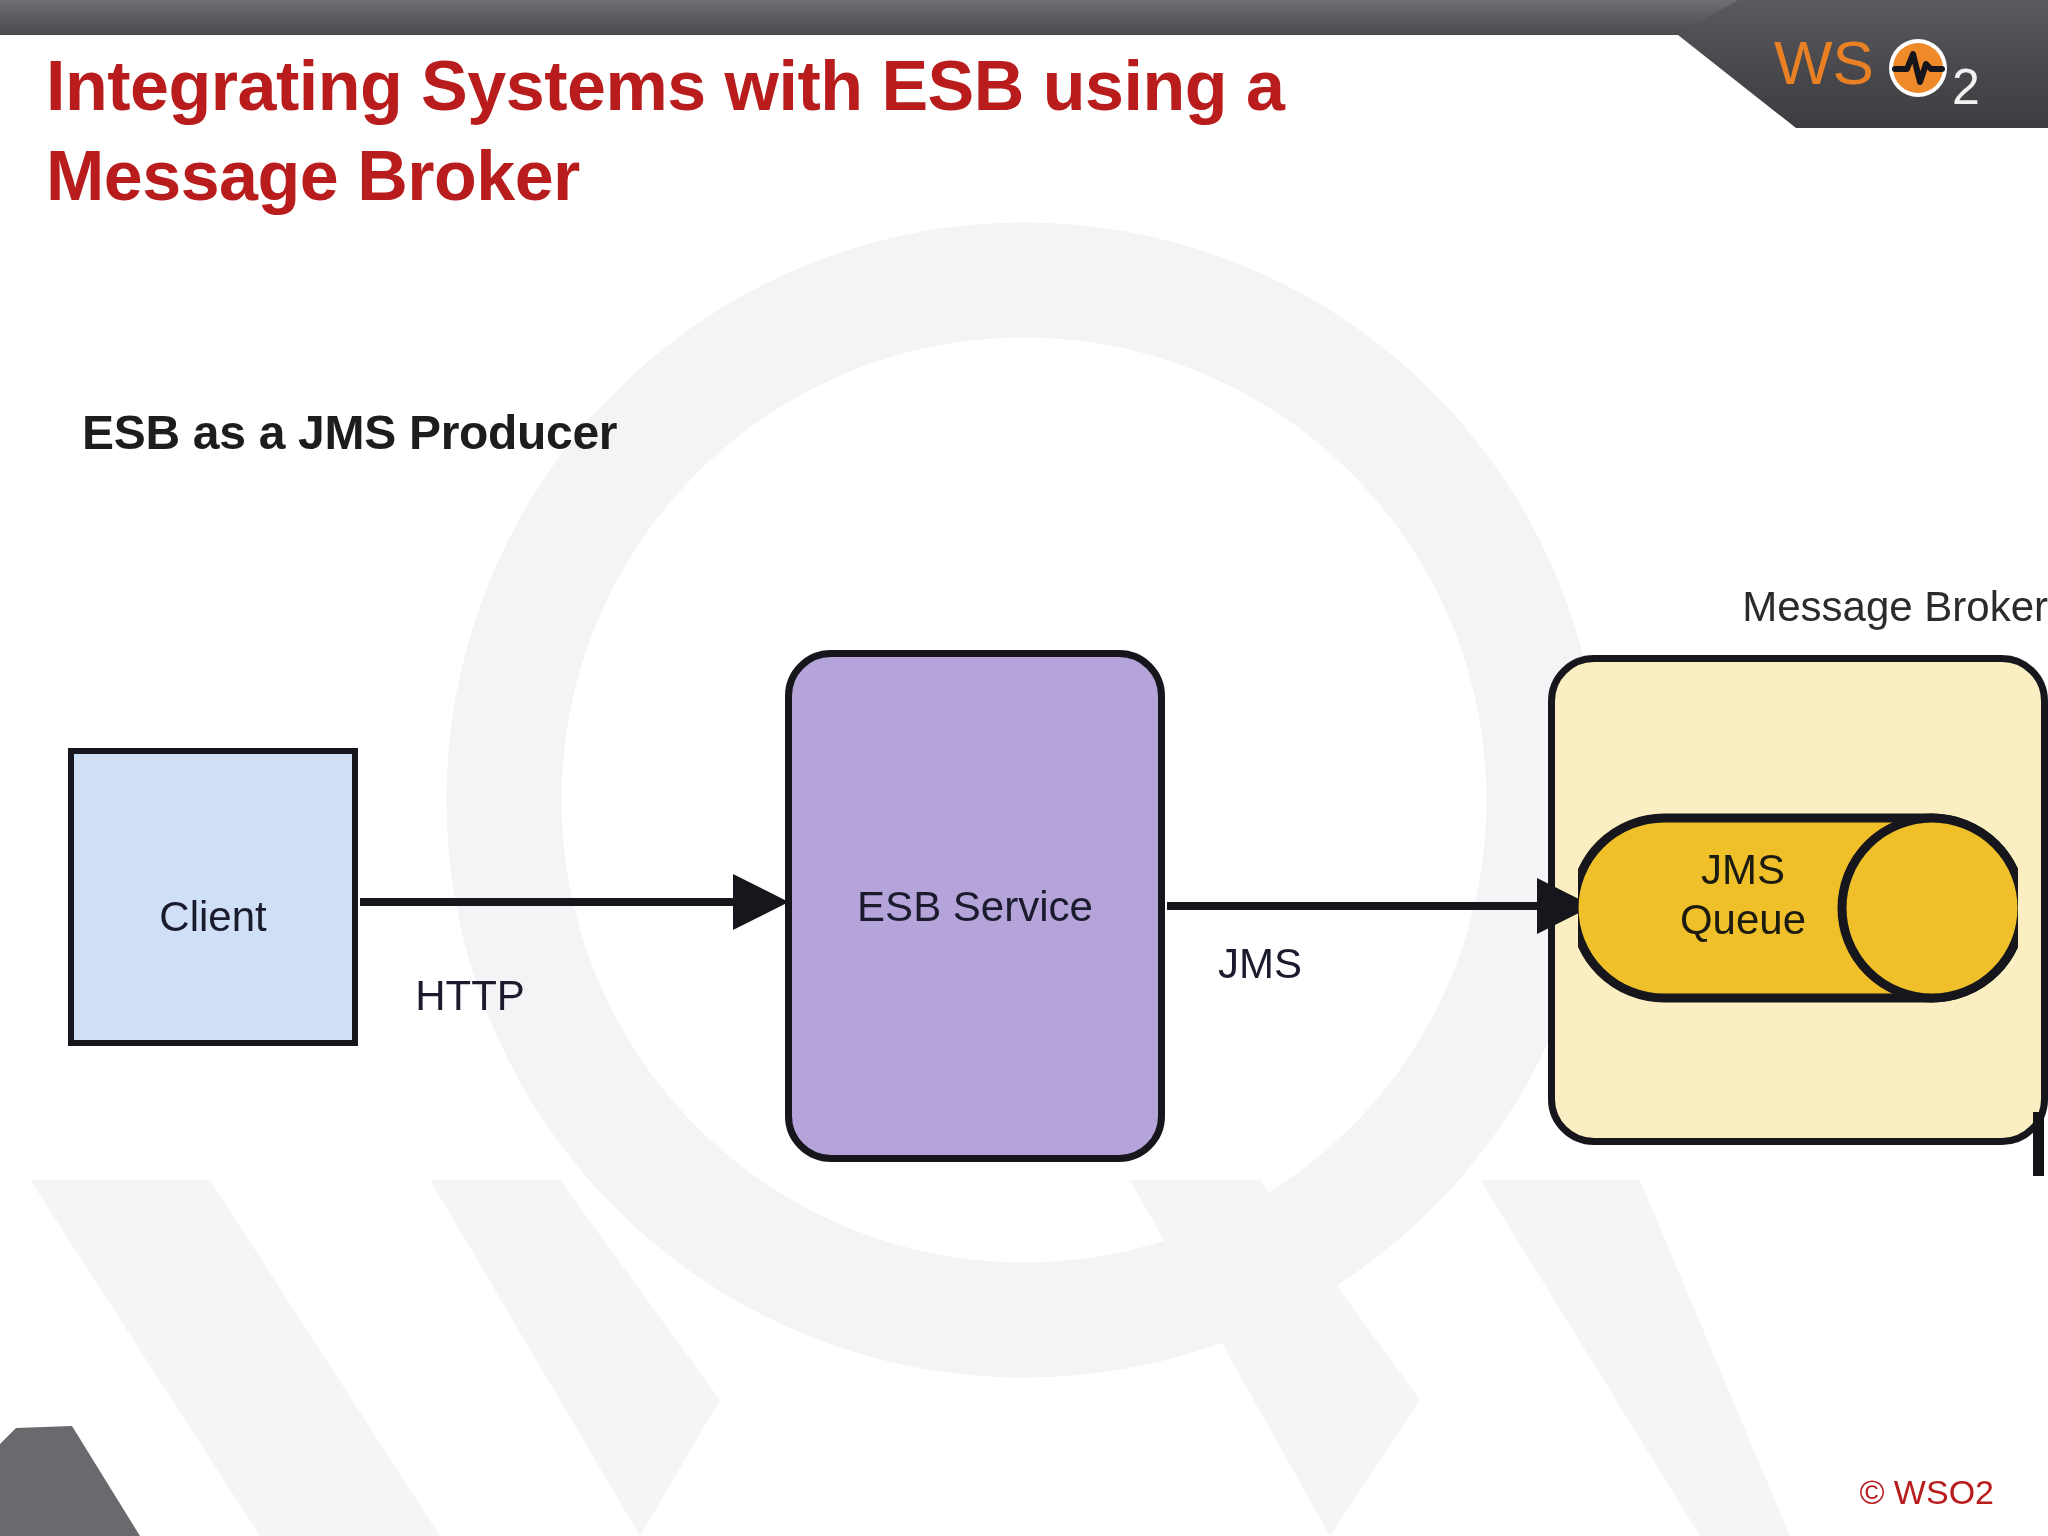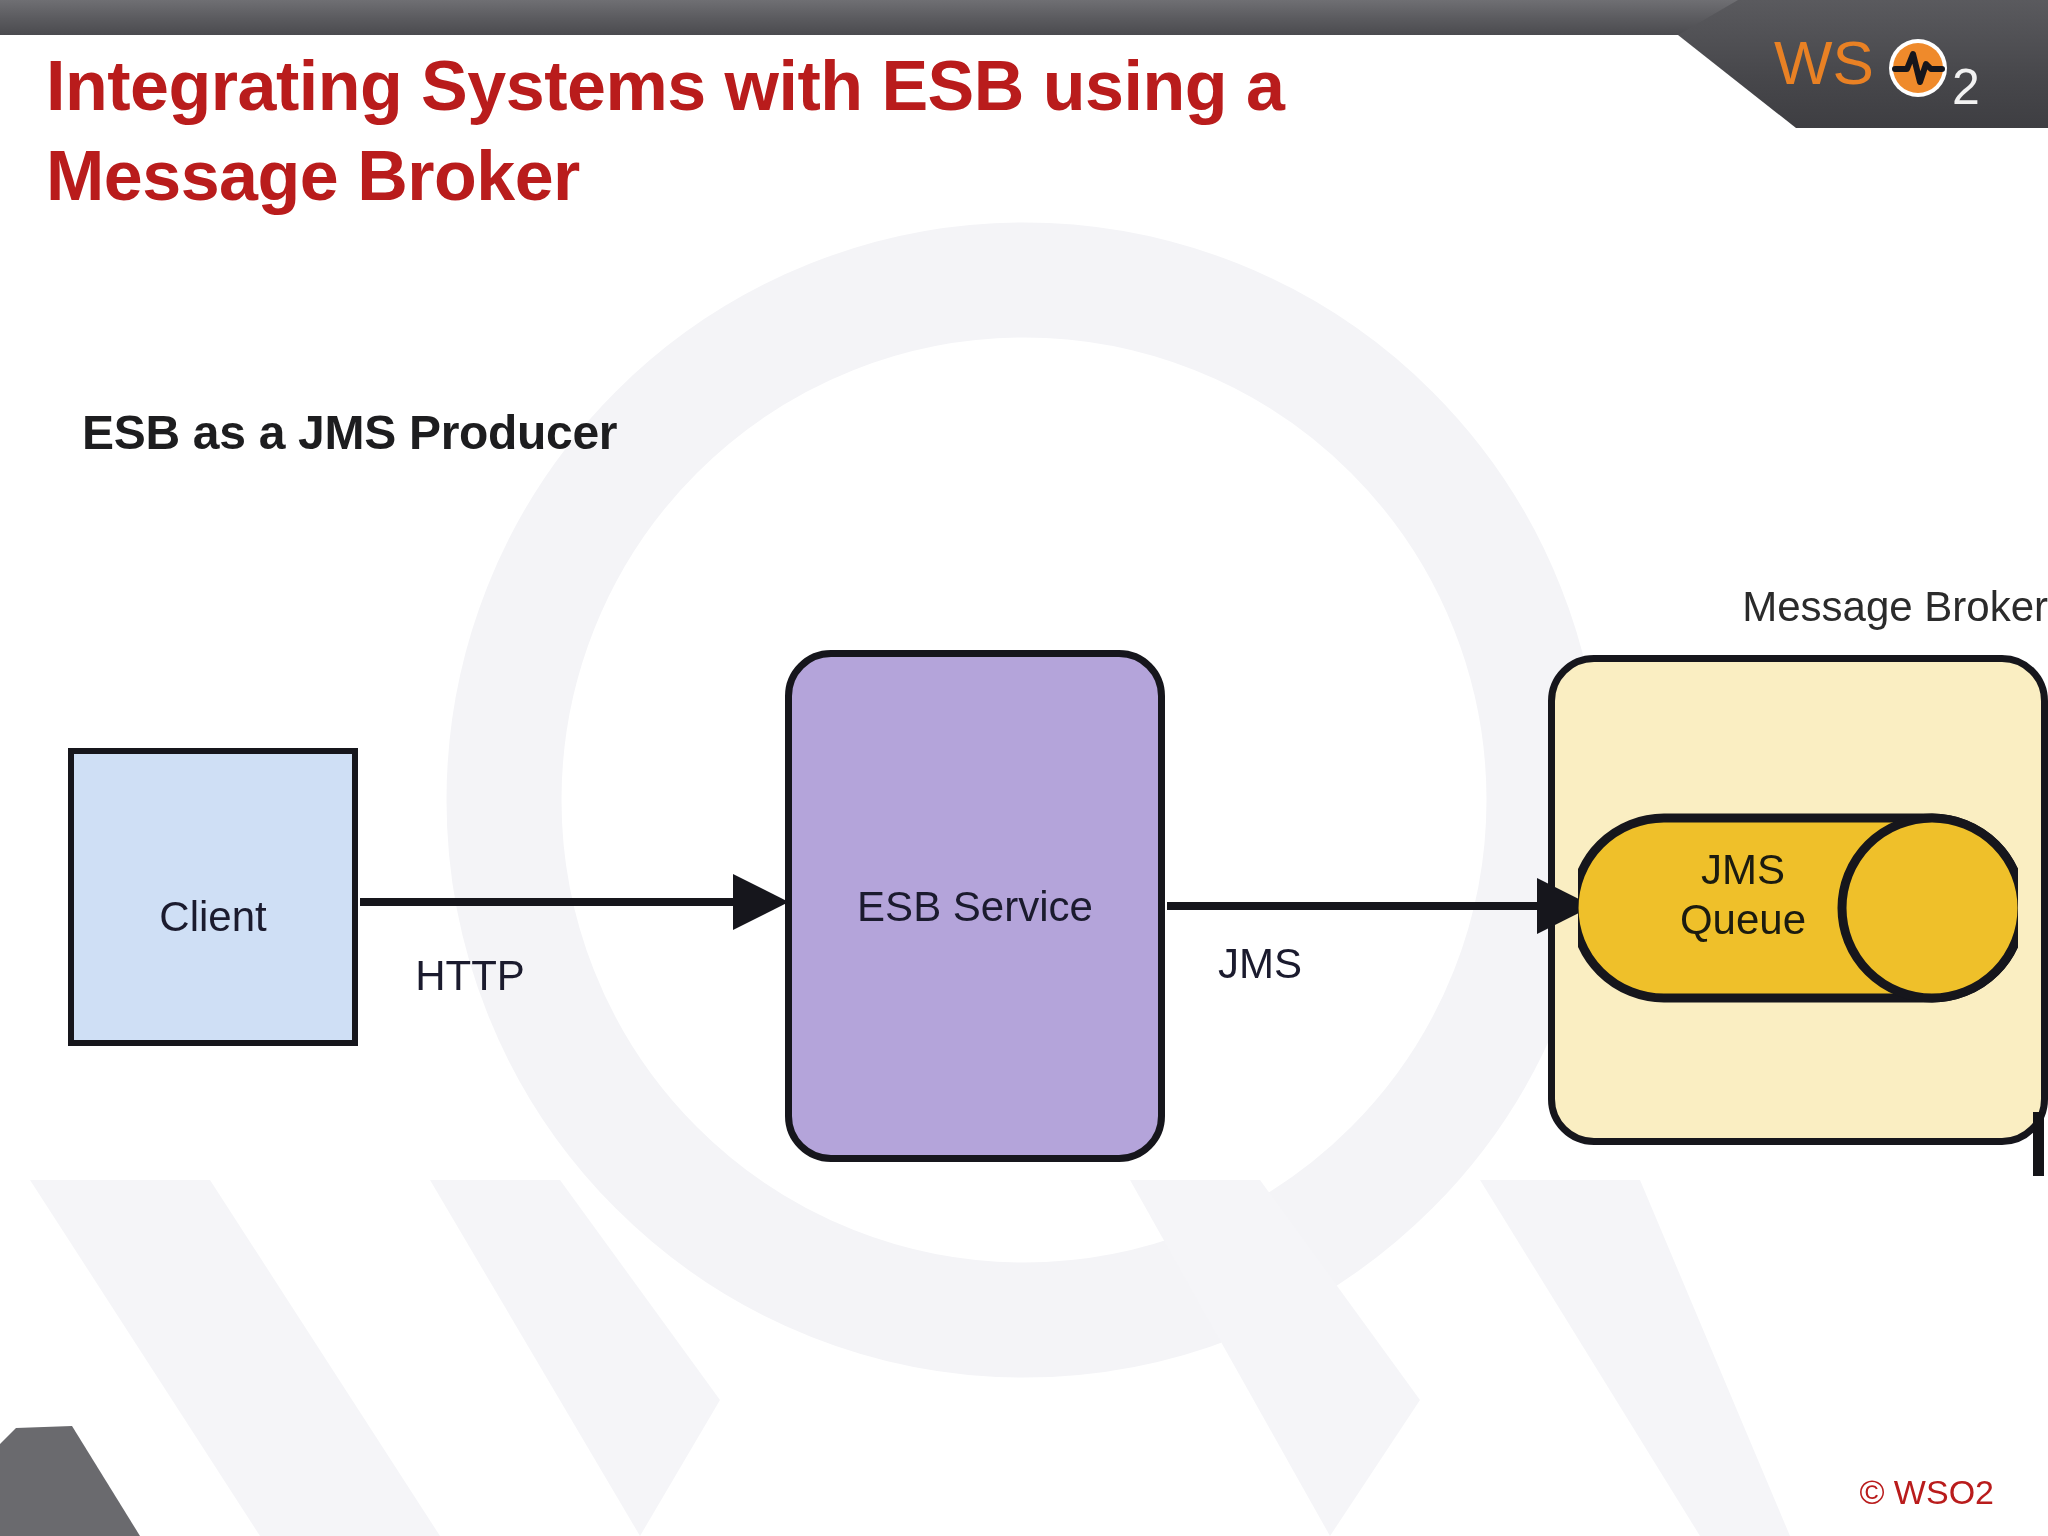--- a/index.html
+++ b/index.html
@@ -170,21 +170,21 @@
     color: #1b1b10;
     font-size: 42px;
   }
 
   .edge-label {
     position: absolute;
     color: #1b1b2e;
     font-size: 42px;
     text-align: center;
   }
-  .http-label { left: 300px; top: 952px; width: 340px; }
+  .http-label { left: 300px; top: 972px; width: 340px; }
   .jms-label  { left: 1095px; top: 940px; width: 330px; }
 
   .right-tick {
     position: absolute;
     left: 2033px;
     top: 1112px;
     width: 11px;
     height: 64px;
     background: #141418;
     z-index: 4;

